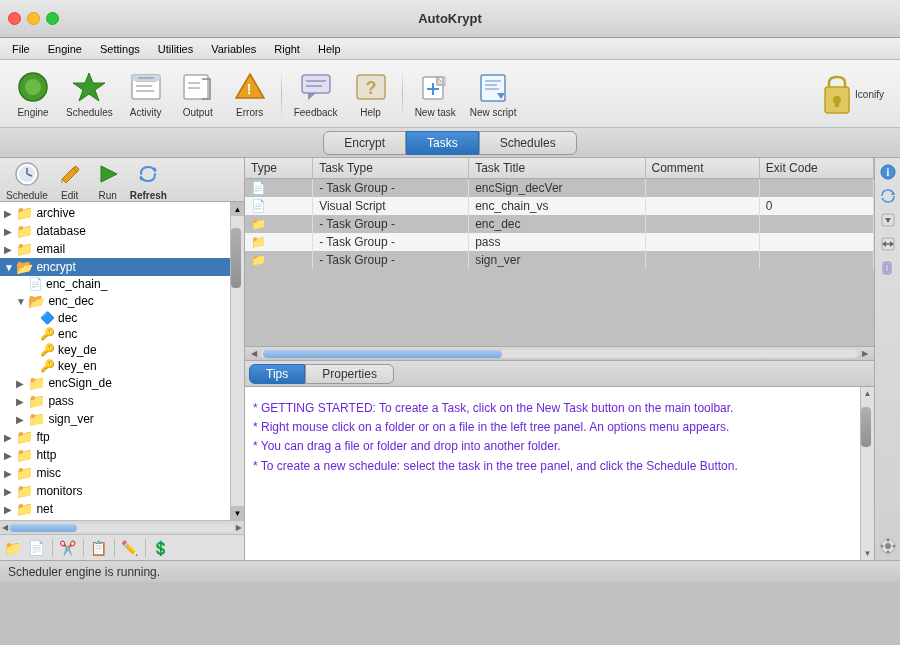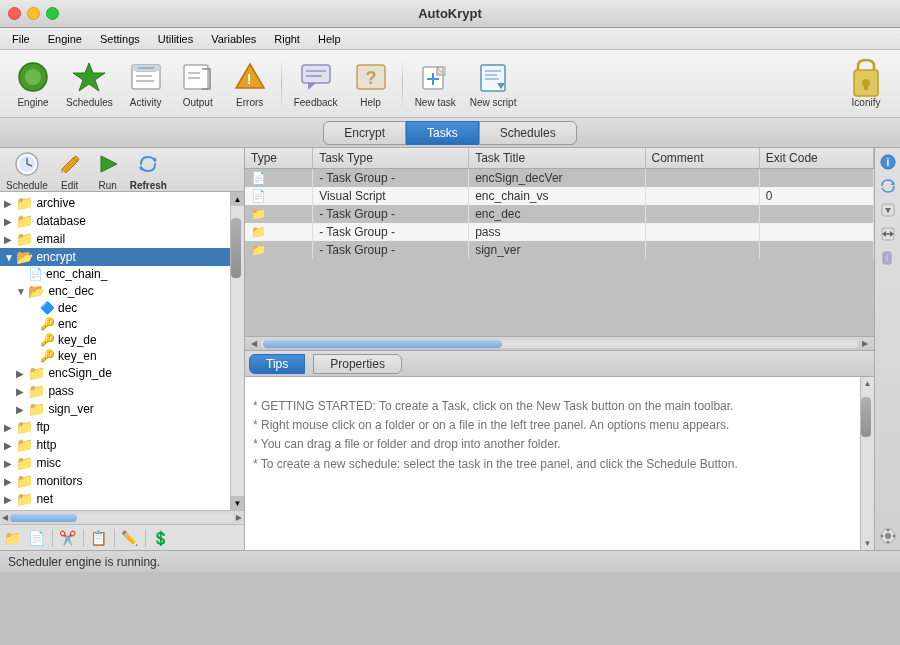--- a/index.html
+++ b/index.html
@@ -8,21 +8,21 @@
       font-size: 12px;
       background: #c0c0c0;
       width: 900px;
       height: 645px;
       overflow: hidden;
     }
 
     
     .title-bar {
       background: linear-gradient(to bottom, #e8e8e8, #d0d0d0);
-      height: 28px;
+      height: 38px;
       display: flex;
       align-items: center;
       padding: 0 8px;
       border-bottom: 1px solid #999;
       position: relative;
     }
     .window-controls {
       display: flex;
       gap: 6px;
       align-items: center;
@@ -93,21 +93,21 @@
       width: 1px;
       height: 50px;
       background: linear-gradient(to bottom, transparent, #bbb, transparent);
       margin: 0 4px;
     }
     .toolbar-spacer { flex: 1; }
 
     
     .iconify-btn {
       display: flex;
-      flex-direction: column;
+      flex-direction: row;
       align-items: center;
       padding: 4px 8px;
       cursor: pointer;
     }
 
     
     .tab-bar {
       background: linear-gradient(to bottom, #ddd, #ccc);
       height: 30px;
       display: flex;
@@ -281,46 +281,46 @@
       flex-direction: column;
       border-top: 1px solid #aaa;
     }
     .bottom-tabs {
       height: 26px;
       background: linear-gradient(to bottom, #ddd, #ccc);
       display: flex;
       align-items: center;
       padding: 2px 4px;
       border-bottom: 1px solid #aaa;
-      gap: 8px;
+      gap: 0;
     }
     .bottom-tab {
       padding: 2px 16px;
       font-size: 12px;
       cursor: pointer;
       border: 1px solid #999;
       background: linear-gradient(to bottom, #e8e8e8, #d5d5d5);
       color: #333;
     }
     .bottom-tab.active {
       background: linear-gradient(to bottom, #4a90d9, #2a70b9);
       color: white;
       border-color: #2a70b9;
     }
     .bottom-tab:first-child { border-radius: 6px 0 0 6px; }
     .bottom-tab:last-child { border-radius: 0 6px 6px 0; }
 
     .bottom-content {
       flex: 1;
       background: white;
-      padding: 20px 8px;
+      padding: 12px 8px;
       overflow-y: auto;
       font-size: 12px;
       line-height: 1.6;
-      color: #737373;
+      color: #6d28d9;
     }
 
     
     .status-bar {
       height: 22px;
       background: linear-gradient(to bottom, #d8d8d8, #c8c8c8);
       border-top: 1px solid #aaa;
       display: flex;
       align-items: center;
       padding: 0 8px;

